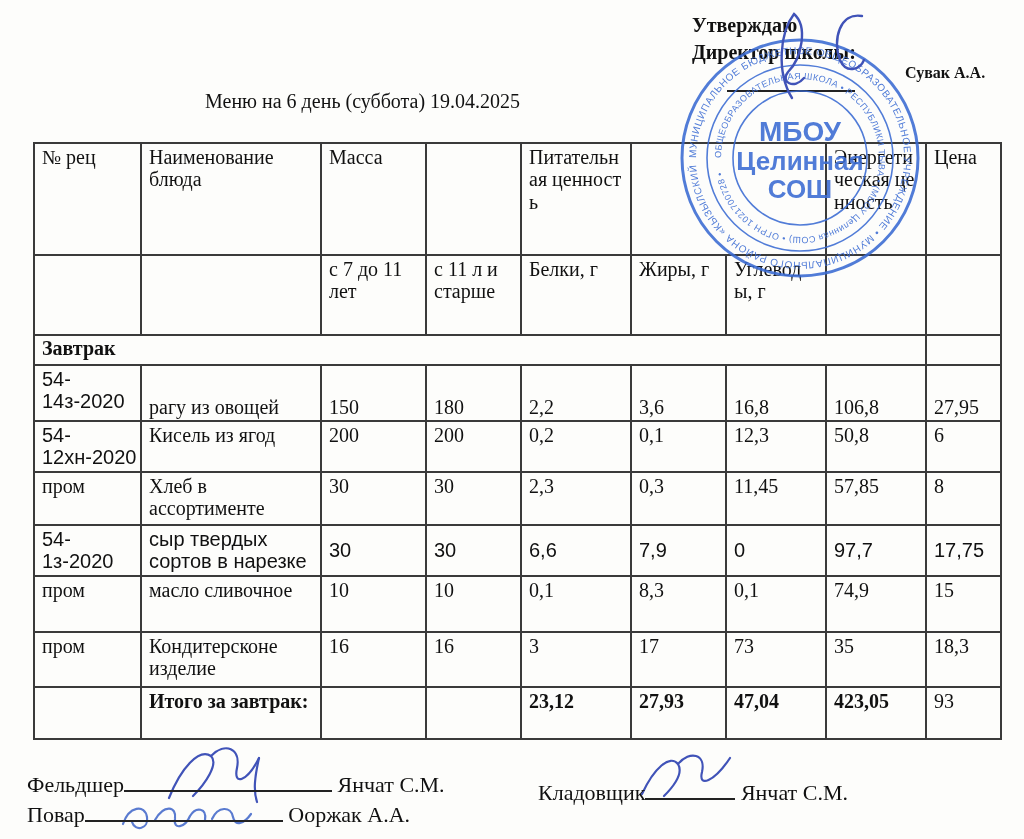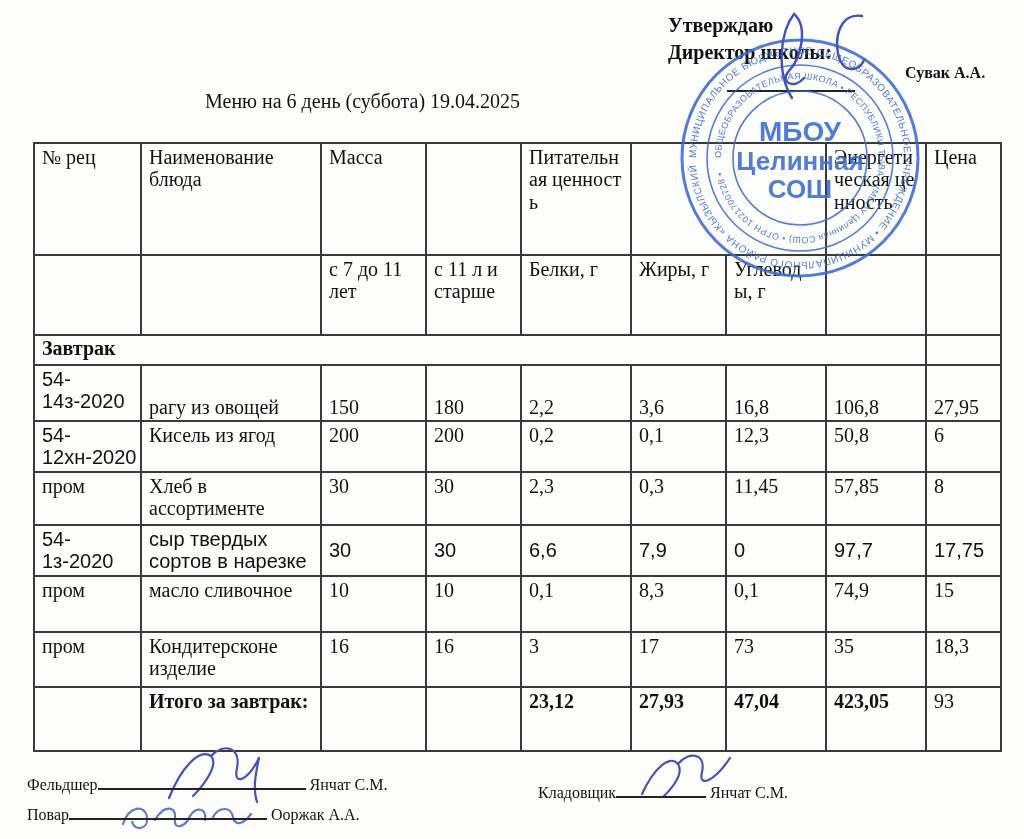--- a/index.html
+++ b/index.html
@@ -1,43 +1,43 @@
 <!DOCTYPE html>
 <html><head>
 <meta charset="utf-8">
 <style>
   html,body{margin:0;padding:0;}
   body{width:1024px;height:839px;background:#fdfdfb;position:relative;overflow:hidden;
        font-family:"Liberation Serif",serif;color:#111;}
   .page{position:absolute;inset:0;}
 
-  .approve{position:absolute;left:668px;top:12px;font-size:20px;font-weight:bold;line-height:27px;white-space:nowrap;}
+  .approve{position:absolute;left:692px;top:12px;font-size:20px;font-weight:bold;line-height:27px;white-space:nowrap;}
   .director-underline{position:absolute;left:727px;top:76px;width:128px;height:14px;border-bottom:2px solid #222;}
   .director-name{position:absolute;left:873px;top:64px;font-size:16px;font-weight:bold;white-space:nowrap;margin-left:32px;}
   .doc-title{position:absolute;left:205px;top:90px;font-size:20px;white-space:nowrap;}
 
   table.menu{position:absolute;left:33px;top:142px;width:967px;border-collapse:collapse;table-layout:fixed;}
   .menu td,.menu th{border:2px solid #3a3a3a;padding:2px 7px 2px 7px;font-size:20px;font-weight:normal;
        text-align:left;vertical-align:top;line-height:1.12;overflow:hidden;}
   .menu th.bk{word-break:break-all;}
   tr.hr1{height:112px;} tr.hr2{height:80px;} tr.sec{height:30px;padding-left:8px;}
   tr.r0{height:56px;} tr.r1{height:50px;} tr.r2{height:53px;}
-  tr.r3{height:48px;} tr.r4{height:56px;} tr.r5{height:55px;} tr.tot{height:64px;}
+  tr.r3{height:48px;} tr.r4{height:56px;} tr.r5{height:55px;} tr.tot{height:52px;}
   .sans{font-family:"Liberation Sans",sans-serif;font-size:19px;}
   tr.sec td{font-weight:bold;padding-top:1px;}
   tr.tot td{font-weight:bold;}
   tr.tot td.normal{font-weight:normal;}
   tr.r0 td{vertical-align:bottom;}
   tr.r0 td.c0{vertical-align:top;}
   tr.r3 td{vertical-align:middle;}
 
   .stamp{position:absolute;left:678px;top:36px;width:244px;height:244px;opacity:.88;}
   .sig{position:absolute;}
 
-  .footer-line{position:absolute;font-size:16px;white-space:nowrap;}
+  .footer-line{position:absolute;font-size:22px;white-space:nowrap;}
   .u{display:inline-block;border-bottom:2px solid #222;height:16px;vertical-align:baseline;}
 </style>
 </head>
 <body>
 
 <div class="page">
 
   <div class="approve">
     <div>Утверждаю</div>
     <div>Директор школы:</div>

